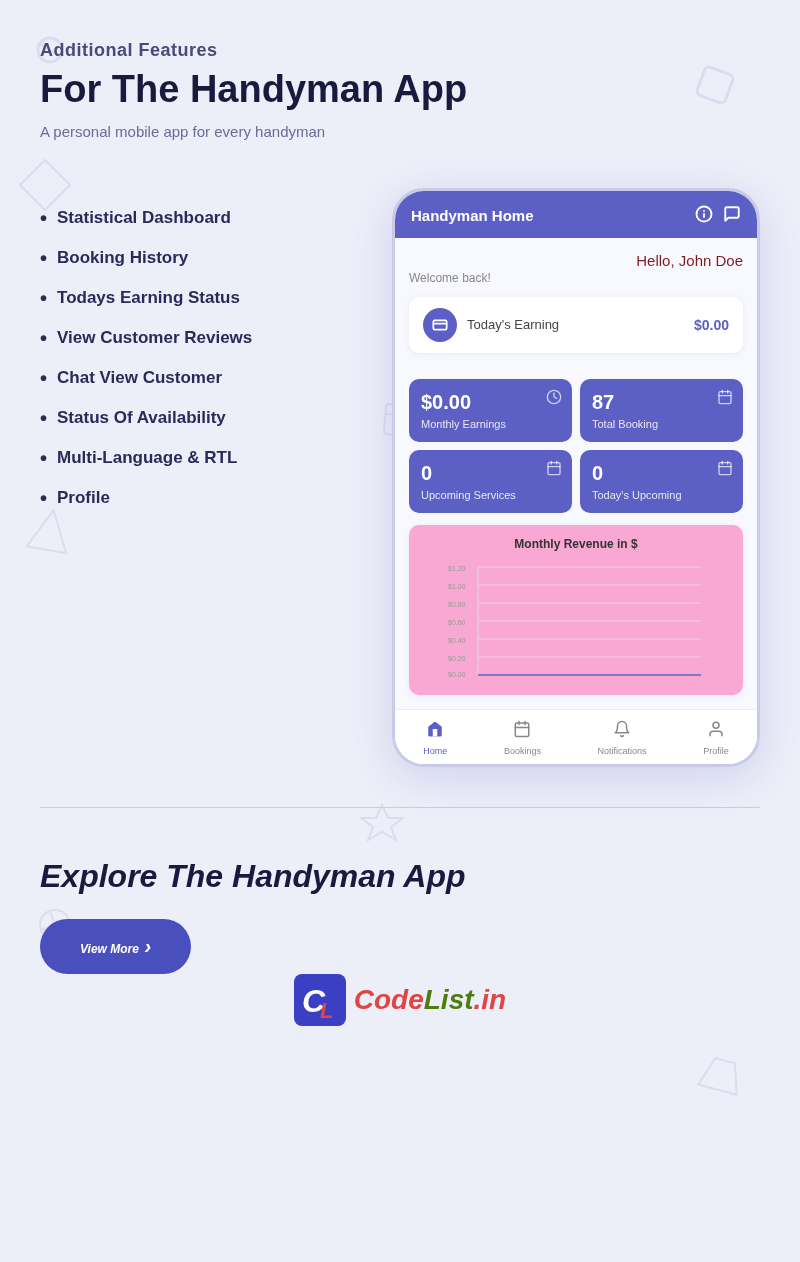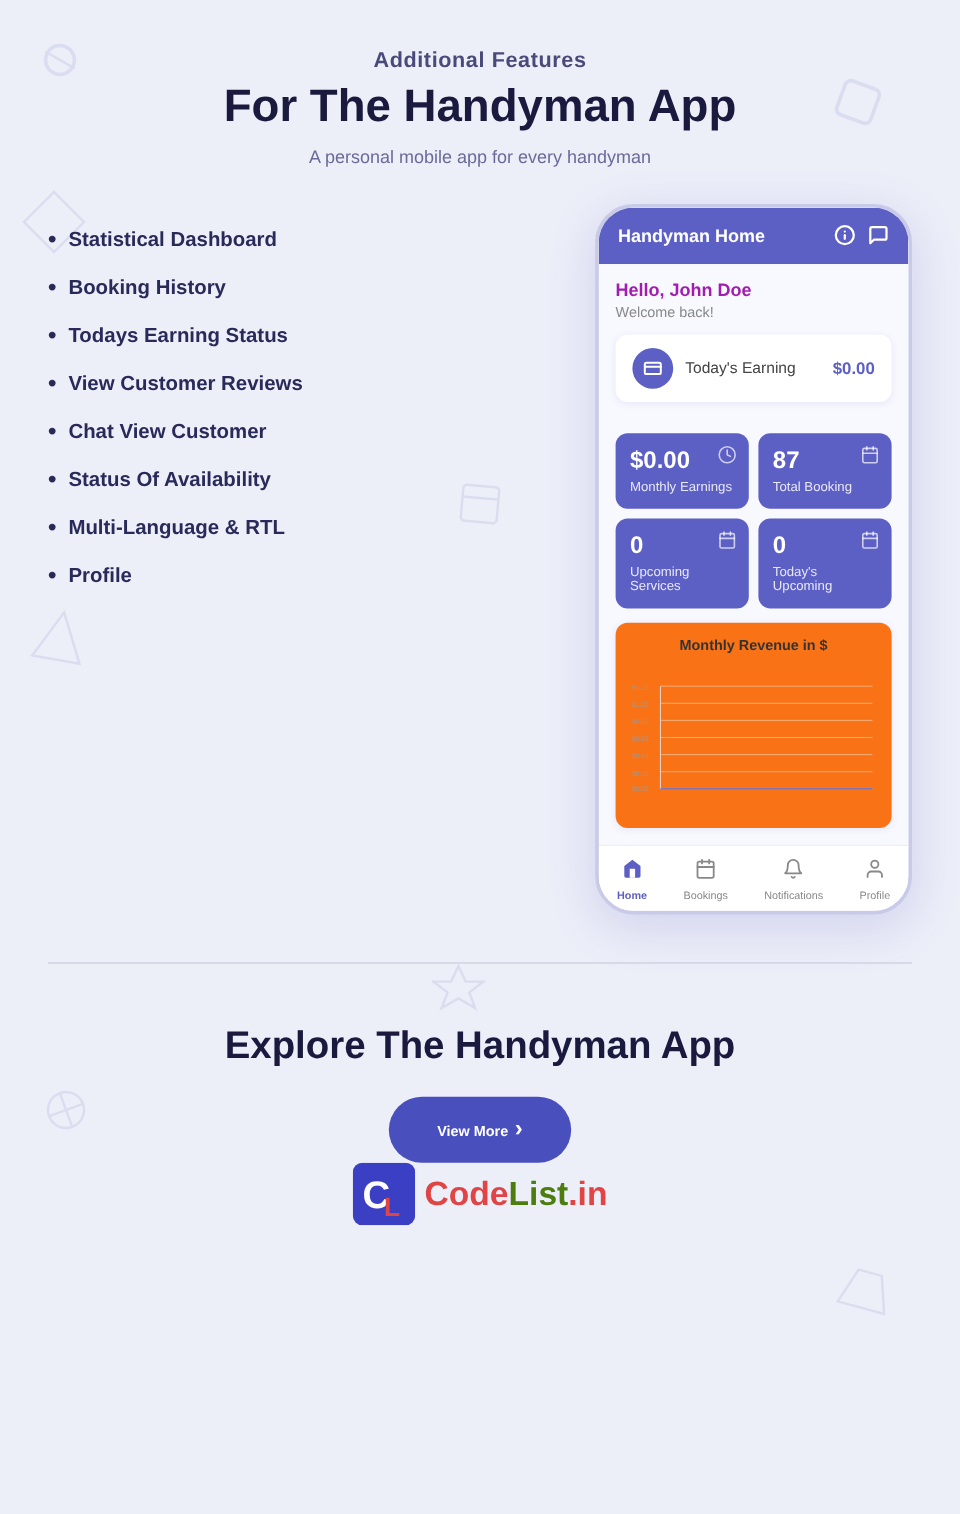--- a/index.html
+++ b/index.html
@@ -26,22 +26,21 @@
     }
 
     .page-wrapper {
       position: relative;
       z-index: 1;
       padding: 40px 40px 40px 40px;
     }
 
     
     .header-section {
-      text-align: center;
-      margin-bottom: 30px;
+      margin-bottom: 48px;
     }
     .header-subtitle {
       font-size: 18px;
       font-weight: 600;
       color: #4a4a7a;
       margin-bottom: 6px;
       letter-spacing: 0.5px;
     }
     .header-title {
       font-size: 38px;
@@ -80,21 +79,21 @@
     }
     .features-list li::before {
       content: '•';
       font-size: 20px;
       color: #2a2a5a;
       line-height: 1;
     }
 
     
     .phone-mockup {
-      width: 264px;
+      width: 368px;
       flex-shrink: 0;
       background: white;
       border-radius: 32px;
       border: 3px solid #c8cae8;
       box-shadow: 0 10px 40px rgba(100,100,200,0.2);
       overflow: hidden;
       position: relative;
     }
 
     
@@ -127,23 +126,24 @@
     }
 
     
     .phone-content {
       padding: 14px;
       background: #f8f8ff;
     }
 
     .greeting-name {
       font-size: 15px;
-      font-weight: 700;
-      color: #a21caf;
+      font-weight: 400;
+      color: #7f1d1d;
       margin-bottom: 2px;
+      text-align: right;
     }
     .greeting-sub {
       font-size: 12px;
       color: #888;
       margin-bottom: 12px;
     }
 
     
     .earning-card {
       background: white;
@@ -209,21 +209,21 @@
     .stat-icon {
       position: absolute;
       top: 10px;
       right: 10px;
       font-size: 16px;
       color: rgba(255,255,255,0.7);
     }
 
     
     .chart-section {
-      background: #f97316;
+      background: #f9a8d4;
       border-radius: 10px;
       padding: 12px;
       box-shadow: 0 1px 6px rgba(100,100,200,0.1);
     }
     .chart-title {
       font-size: 12px;
       font-weight: 600;
       color: #333;
       text-align: center;
       margin-bottom: 8px;
@@ -253,34 +253,33 @@
     }
     .nav-item-icon.active {
       color: #5c5fc4;
     }
     .nav-item-label {
       font-size: 9px;
       color: #888;
     }
     .nav-item-label.active {
       color: #5c5fc4;
-      font-weight: bold;
     }
 
     
     .divider {
       border: none;
       border-top: 1px solid #ccd;
       margin: 20px 0;
     }
 
     
     .bottom-section {
-      text-align: center;
       padding: 30px 0 20px;
+      font-style: italic;
     }
     .explore-title {
       font-size: 32px;
       font-weight: 800;
       color: #1a1a3e;
       margin-bottom: 24px;
     }
     .view-more-btn {
       display: inline-block;
       background: #4a4fbe;

